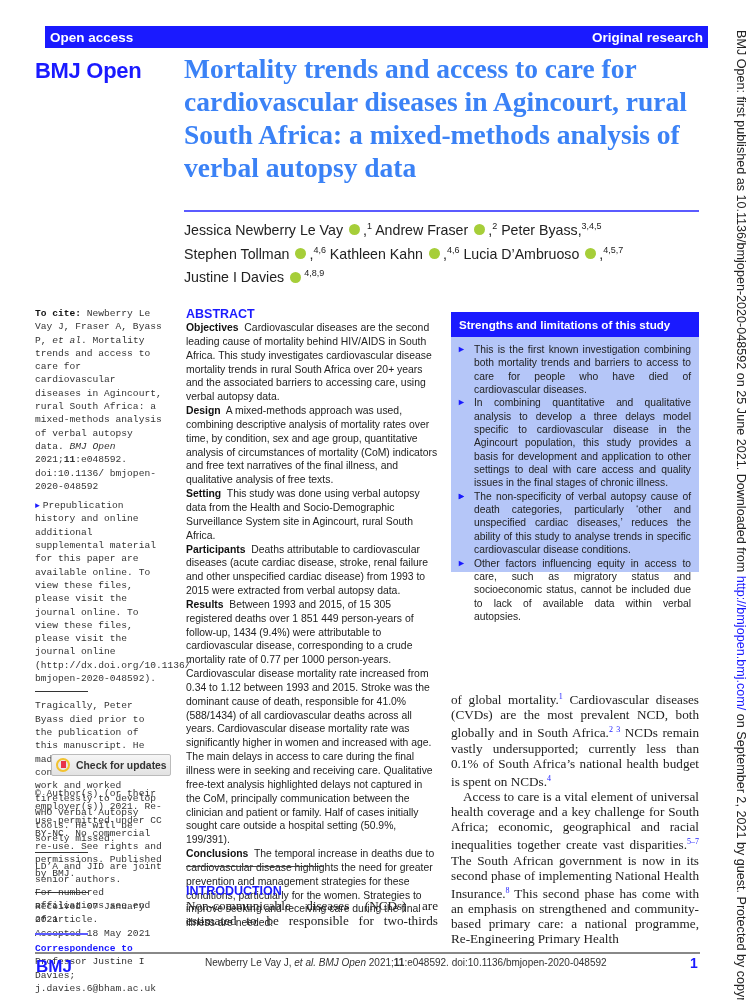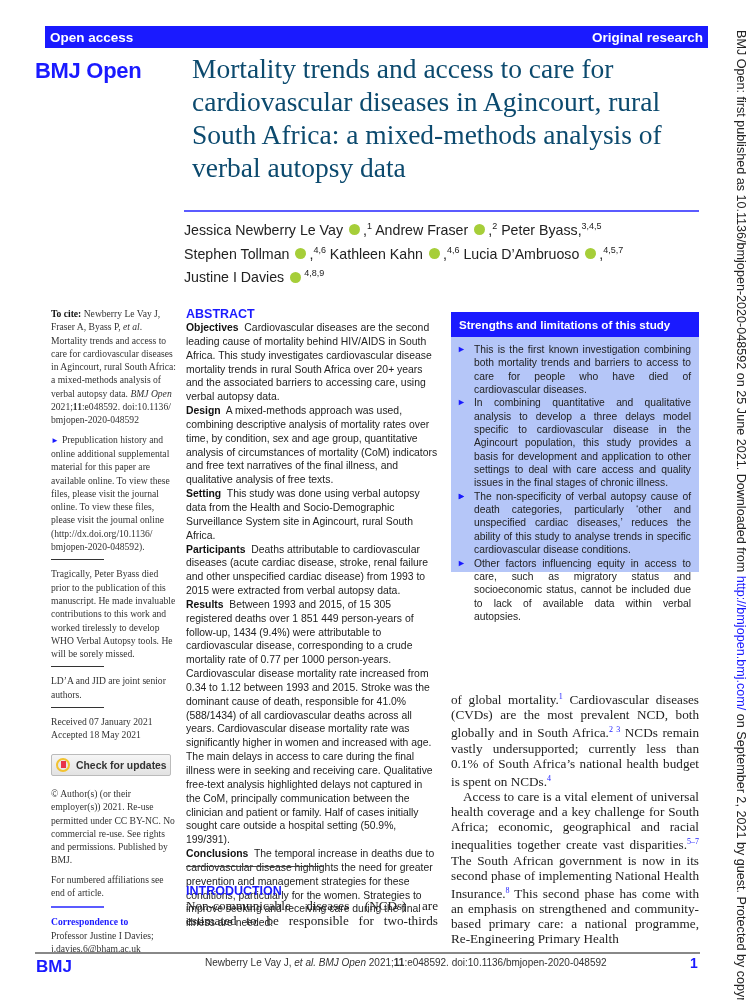--- a/index.html
+++ b/index.html
@@ -1,24 +1,24 @@
 <!DOCTYPE html>
 <html><head>
   <meta charset="utf-8">
   <style>
     html, body { margin:0; padding:0; background:#fff; }
     body { width:750px; height:1000px; position:relative; overflow:hidden; font-family:"Liberation Sans", sans-serif; color:#222; }
     .topbar { position:absolute; left:35px; top:26px; width:663px; height:22px; background:#1a1aff; color:#fff; font-weight:bold; font-size:13.5px; display:flex; justify-content:space-between; align-items:center; padding:0 5px; box-sizing:border-box;margin-left:10px; }
     .brand { position:absolute; left:35px; top:58px; color:#1a1aff; font-weight:bold; font-size:22px; font-family:"Liberation Sans", sans-serif; letter-spacing:-0.3px; }
-    .title { position:absolute; left:192px; top:52px; width:520px; color:#0c4a6e; font-family:"Liberation Serif", serif; font-weight:normal; font-size:27.5px; line-height:33px; }
+    .title { position:absolute; left:184px; top:52px; width:520px; color:#3b82f6; font-family:"Liberation Serif", serif; font-weight:bold; font-size:27.5px; line-height:33px; }
     .rule-blue { position:absolute; left:184px; top:210px; width:515px; height:2px; background:#5b5bff; }
     .authors { position:absolute; left:184px; top:216px; width:520px; font-size:14.2px; line-height:20px; color:#222; }
     .authors sup { font-size:9px; }
     .orcid { display:inline-block; width:11px; height:11px; border-radius:50%; background:#a6ce39; vertical-align:middle; margin:0 3px 2px 6px; }
-    .side { position:absolute; left:51px; top:307px; width:127px; font-size:9.6px; line-height:13.3px; color:#333; font-family:Liberation Serif, serif; }
+    .side { position:absolute; left:35px; top:307px; width:127px; font-size:9.6px; line-height:13.3px; color:#333; font-family:Liberation Mono, monospace; }
     .side p { margin:0 0 6px 0; }
     .side .b { font-weight:bold; color:#111; }
     .side .sep { width:53px; height:1px; background:#333; margin:6px 0 7px; }
     .side .sepblue { width:53px; height:2px; background:#5b5bff; margin:7px 0 7px; }
     .side .tri { color:#1a1aff; font-size:8px; margin-right:3px; }
     .side .corr { color:#1a1aff; font-weight:bold; }
     .cfu { position:absolute; left:51px; top:754px; width:120px; height:22px; border:1px solid #bbb; border-radius:2px; background:linear-gradient(#f6f6f6,#e2e2e2); display:flex; align-items:center; box-sizing:border-box; padding-left:4px; font-weight:bold; font-size:10.4px; color:#333; }
     .cfu-icon { width:14px; height:14px; border-radius:50%; border:2px solid #f2c230; box-sizing:border-box; background:#e8e8e8; position:relative; margin-right:6px; }
     .cfu-icon::after { content:""; position:absolute; left:3px; top:1px; width:5px; height:7px; background:#e8324a; }
     .abstract { position:absolute; left:186px; top:307px; width:252px; font-size:10.4px; line-height:13.85px; color:#222; }

